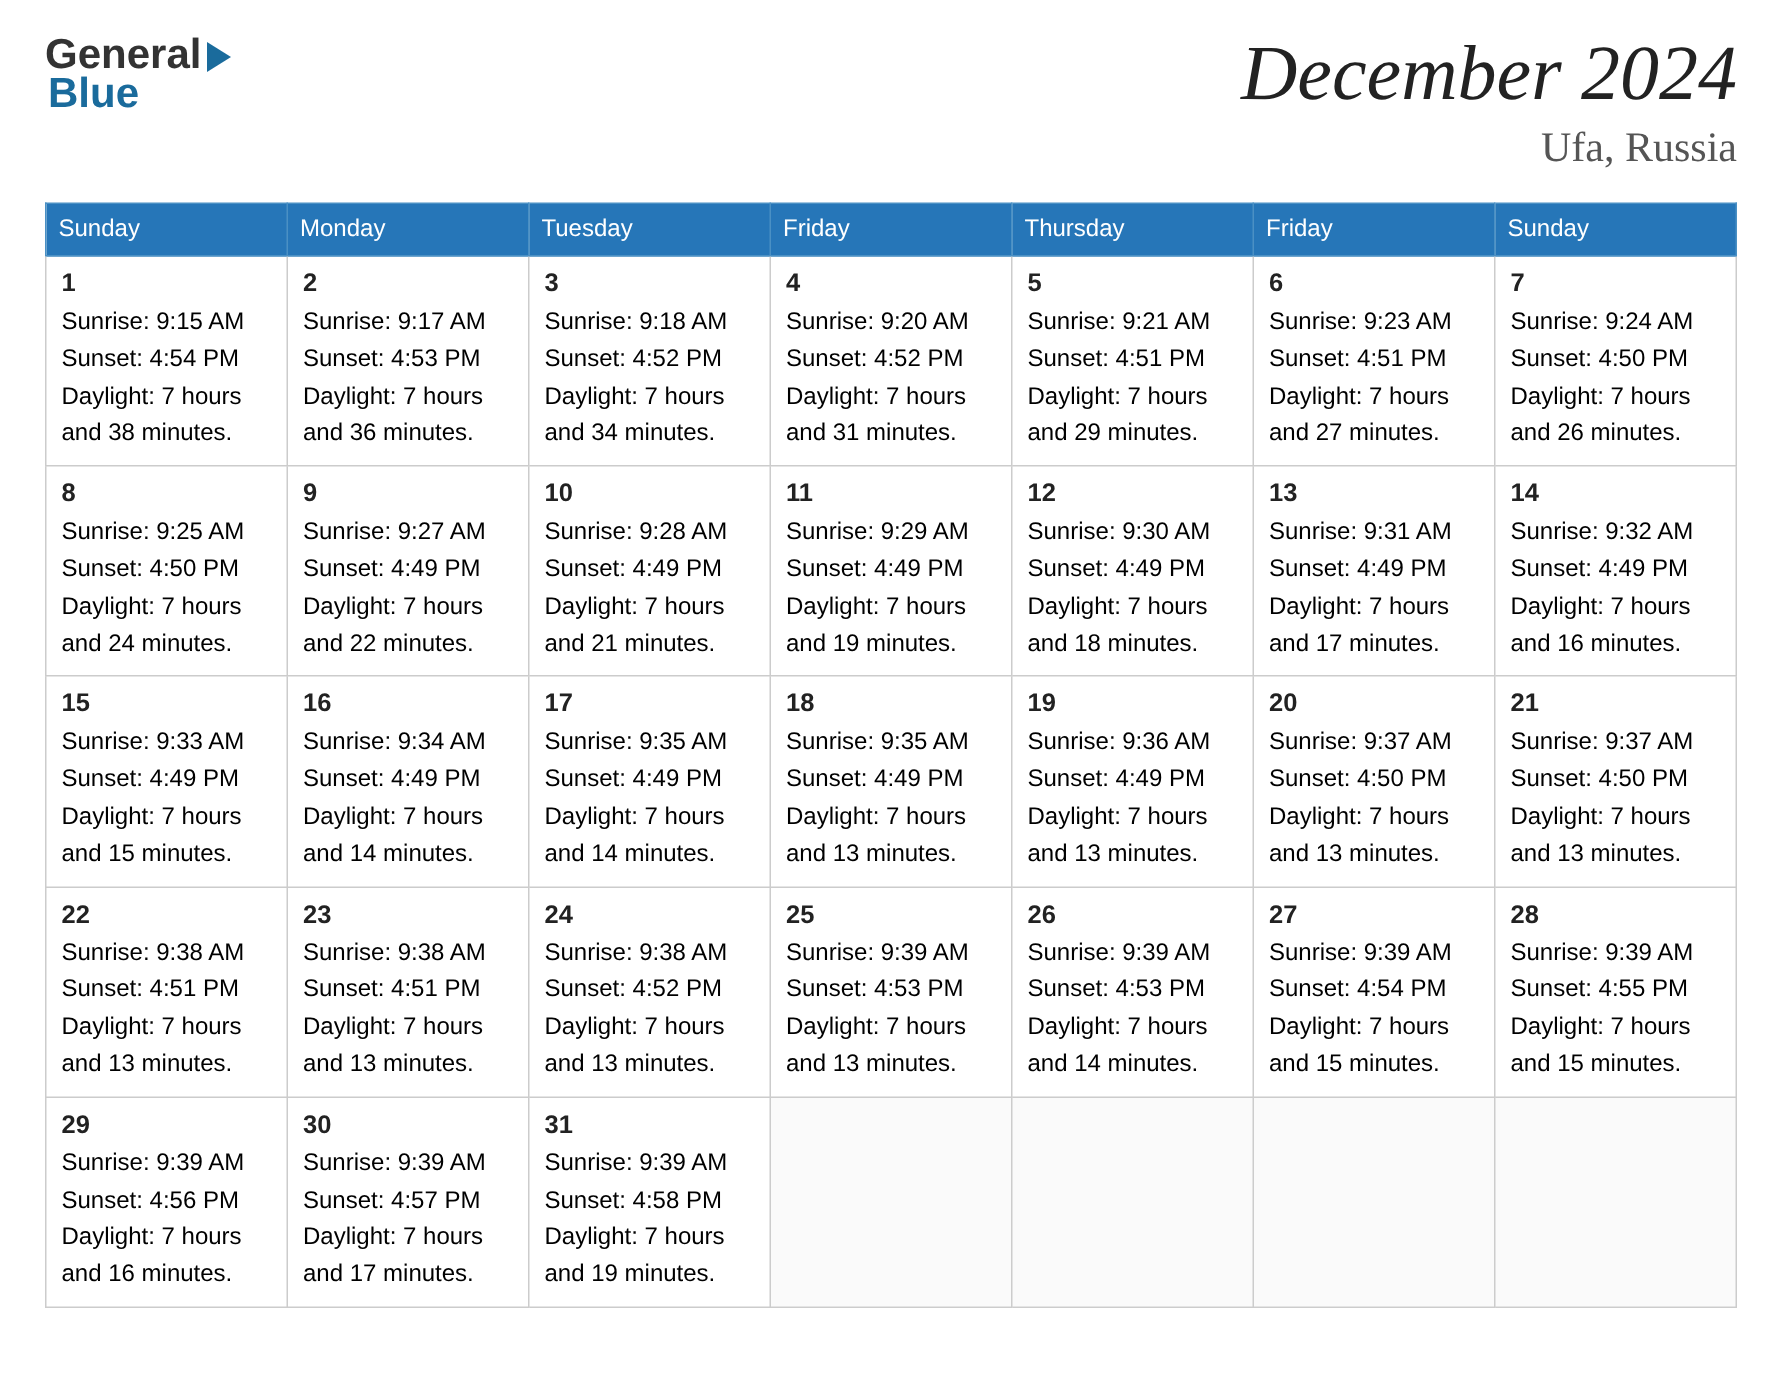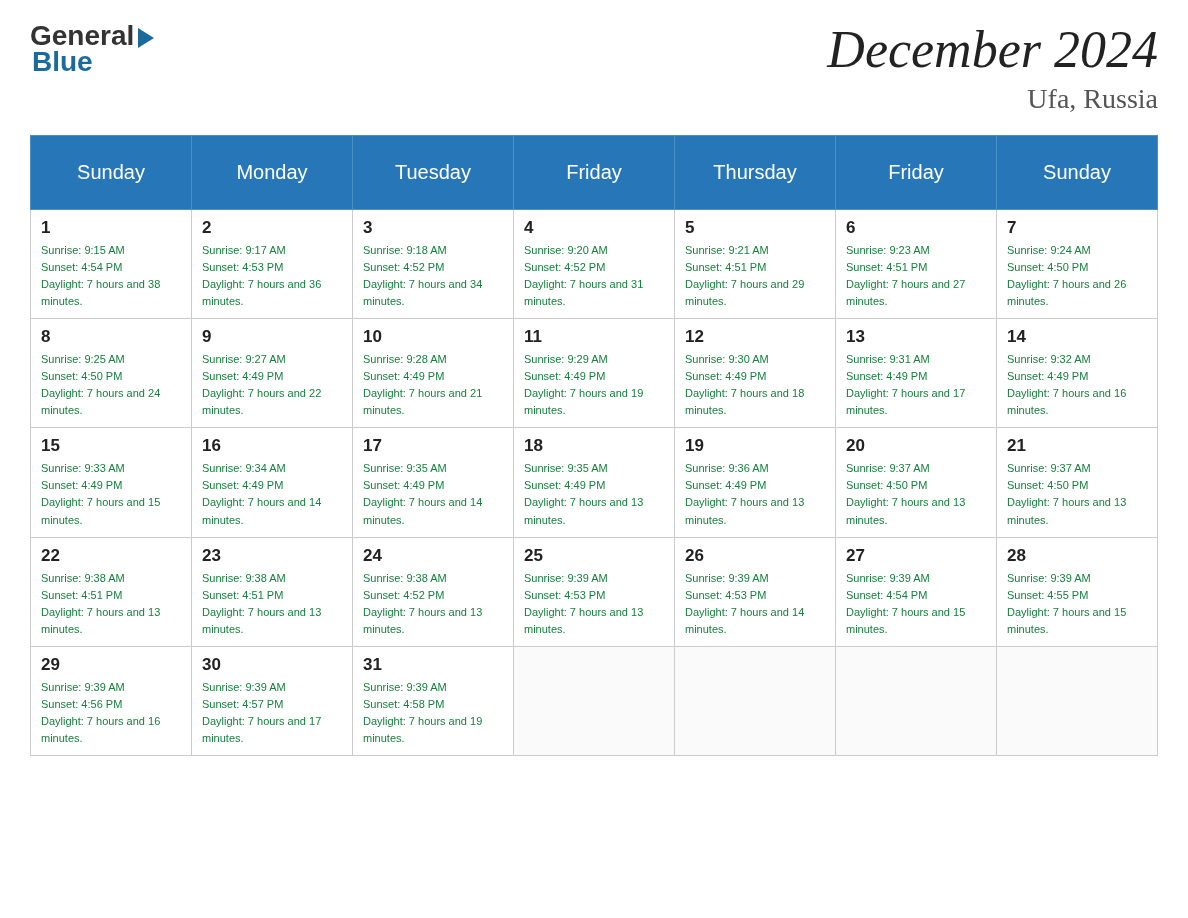--- a/index.html
+++ b/index.html
@@ -65,43 +65,43 @@
       margin-top: 4px;
     }
     .calendar {
       width: 100%;
       border-collapse: collapse;
       border: 1px solid #aaa;
     }
     .calendar th {
       background-color: #2676b8;
       color: #fff;
-      font-size: 20px;
+      font-size: 16px;
       font-weight: normal;
-      padding: 25px 8px;
-      text-align: center;
+      padding: 8px 8px;
+      text-align: left;
       border: 1px solid #4a90c4;
     }
     .calendar td {
       vertical-align: top;
       padding: 8px 10px;
       border: 1px solid #ccc;
       width: calc(100% / 7);
       min-height: 100px;
     }
     .day-number {
       font-size: 17px;
       font-weight: bold;
       color: #222;
       display: block;
       margin-bottom: 4px;
     }
     .day-info {
-      font-size: 11px;
-      color: #15803d;
+      font-size: 16px;
+      color: #000000;
       line-height: 1.55;
     }
     .empty-cell {
       background: #fafafa;
     }
     tr:last-child td {
       border-bottom: 1px solid #ccc;
     }
   </style>
 </head>

